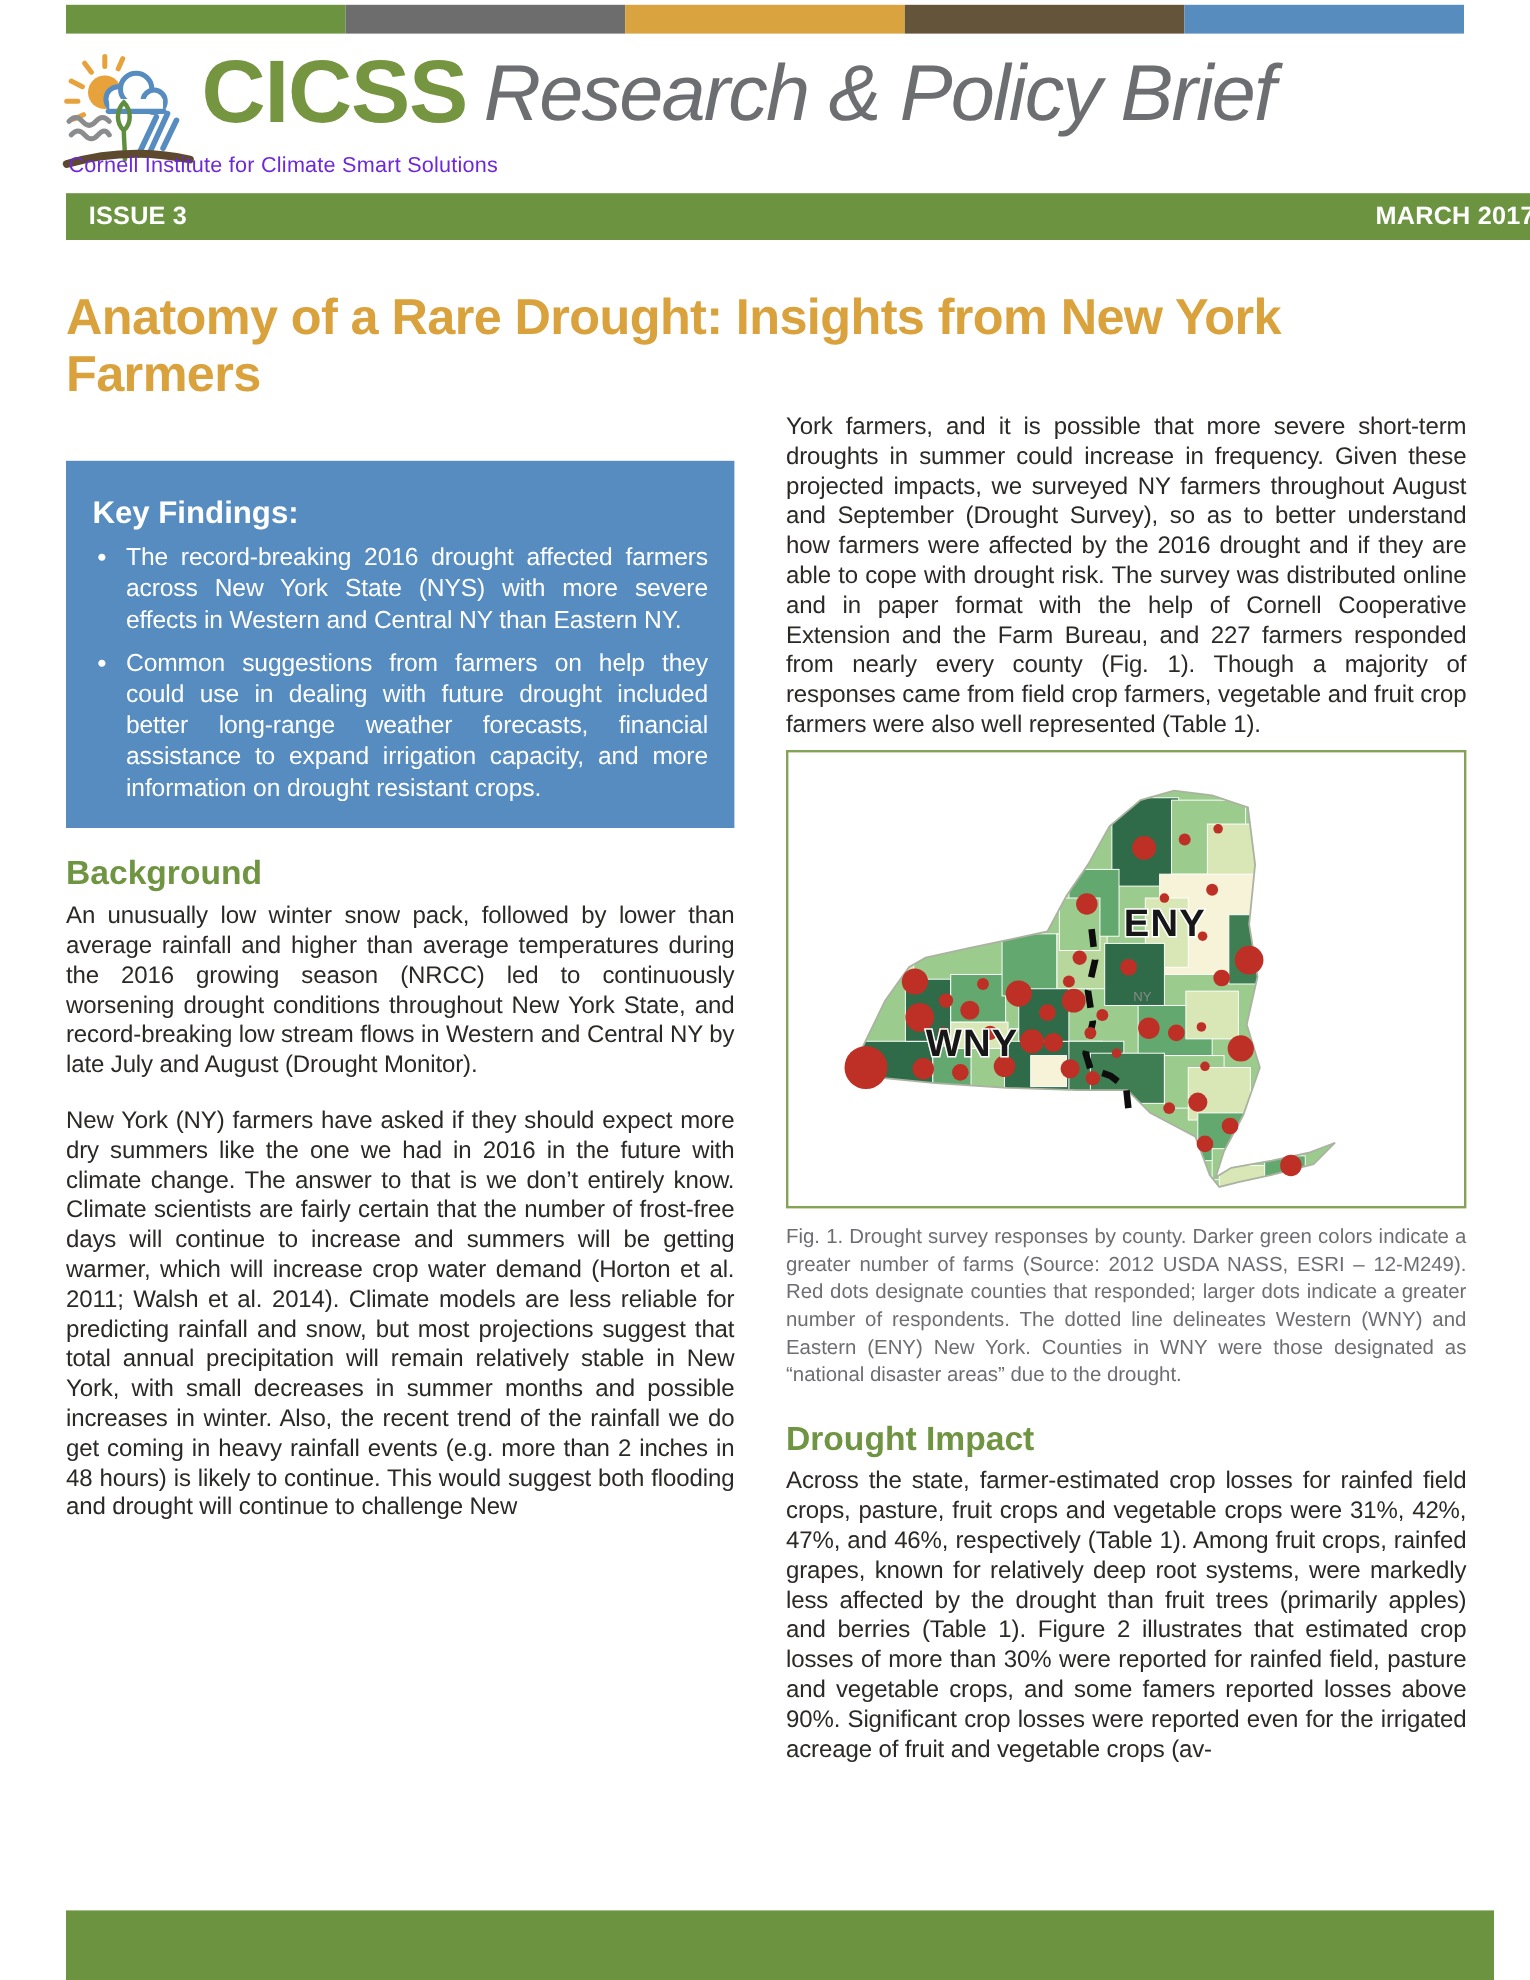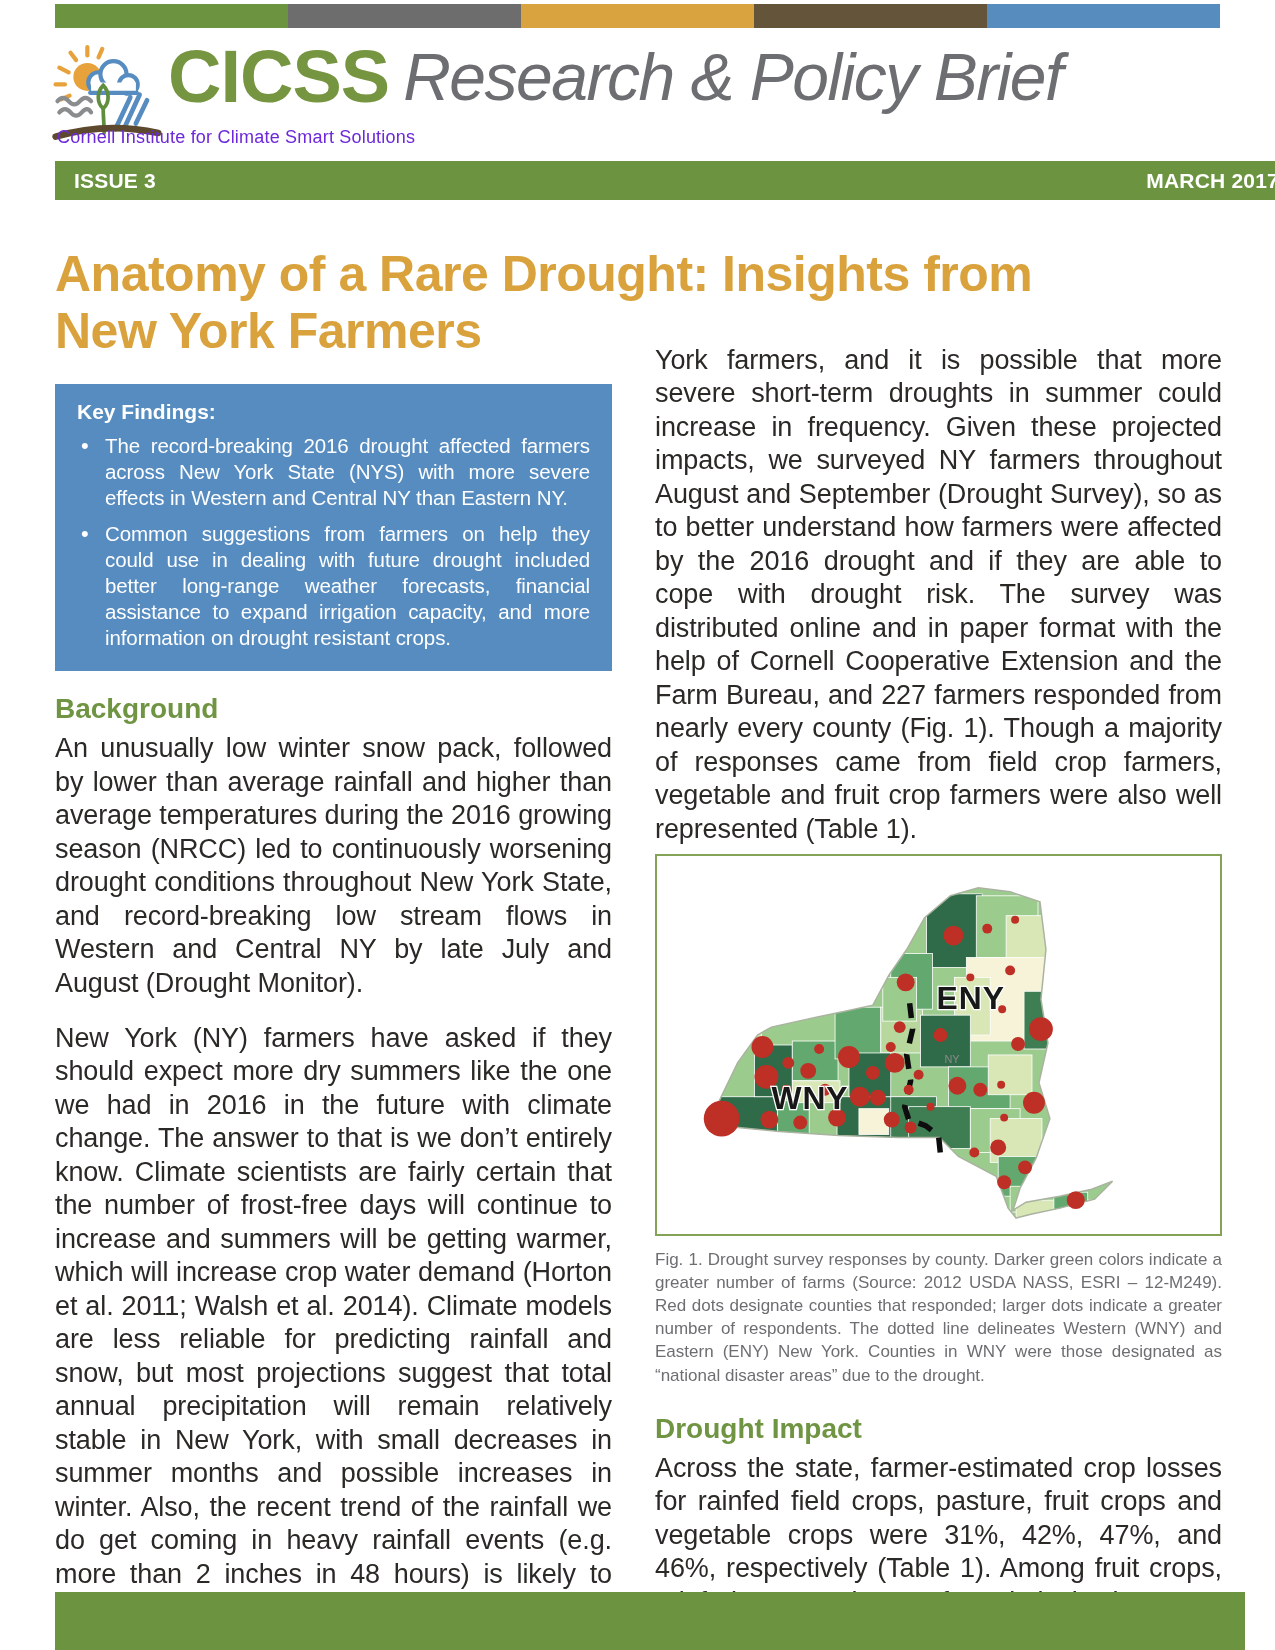--- a/index.html
+++ b/index.html
@@ -16,33 +16,33 @@
   .brand-suffix{font-size:66px;font-weight:500;color:#6d6e71;letter-spacing:-1.5px;margin-left:14px;line-height:1;font-style:italic;}
   .tagline{position:absolute;left:57px;top:127px;font-size:18px;color:#6d28d9;letter-spacing:0.2px;}
   .logo{position:absolute;left:50px;top:40px;}
 
   
   .issuebar{position:absolute;left:55px;top:161px;width:1243px;height:39px;background:#6c9440;
             display:flex;justify-content:space-between;align-items:center;box-sizing:border-box;
             padding:0 19px;color:#ffffff;font-size:21px;font-weight:700;letter-spacing:0.2px;}
 
   
-  .title{position:absolute;left:55px;top:212px;width:1035px;font-size:50px;font-weight:700;
+  .title{position:absolute;left:55px;top:212px;width:1035px;font-size:42px;font-weight:700;
          color:#d9a23c;line-height:1.15;letter-spacing:-0.5px;}
 
   
   .col-left{position:absolute;left:55px;top:384px;width:557px;}
   .col-right{position:absolute;left:655px;top:344px;width:567px;}
 
-  p.body{font-size:27px;line-height:1.24;margin:0;text-align:justify;letter-spacing:-0.1px;}
+  p.body{font-size:20px;line-height:1.24;margin:0;text-align:justify;letter-spacing:-0.1px;}
   p.body + p.body{margin-top:22px;}
 
   
   .findings{background:#568cc0;color:#ffffff;box-sizing:border-box;padding:16px 22px 20px 22px;}
-  .findings h2{margin:0 0 9px 0;font-size:21px;font-weight:700;}
+  .findings h2{margin:12px 0 9px 0;font-size:26px;font-weight:700;}
   .findings ul{list-style:none;margin:0;padding:0;}
   .findings li{position:relative;padding-left:28px;font-size:20.5px;line-height:1.27;
                text-align:justify;margin-bottom:10px;letter-spacing:-0.1px;}
   .findings li:last-child{margin-bottom:0;}
   .findings li::before{content:"\2022";position:absolute;left:4px;top:-1px;font-size:22px;}
 
   h3.sec{font-size:28px;font-weight:700;color:#6f9442;margin:22px 0 7px 0;}
   .col-right h3.sec{margin-top:26px;}
 
   

